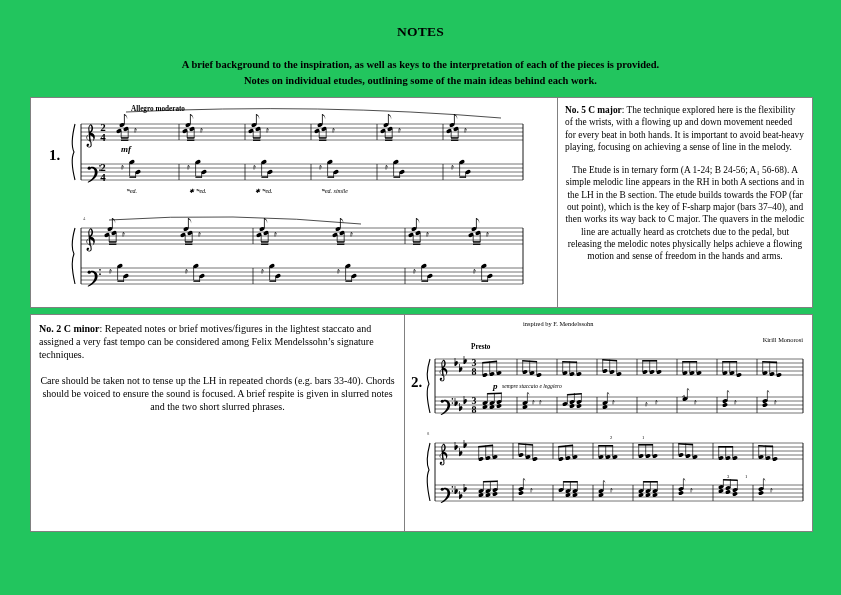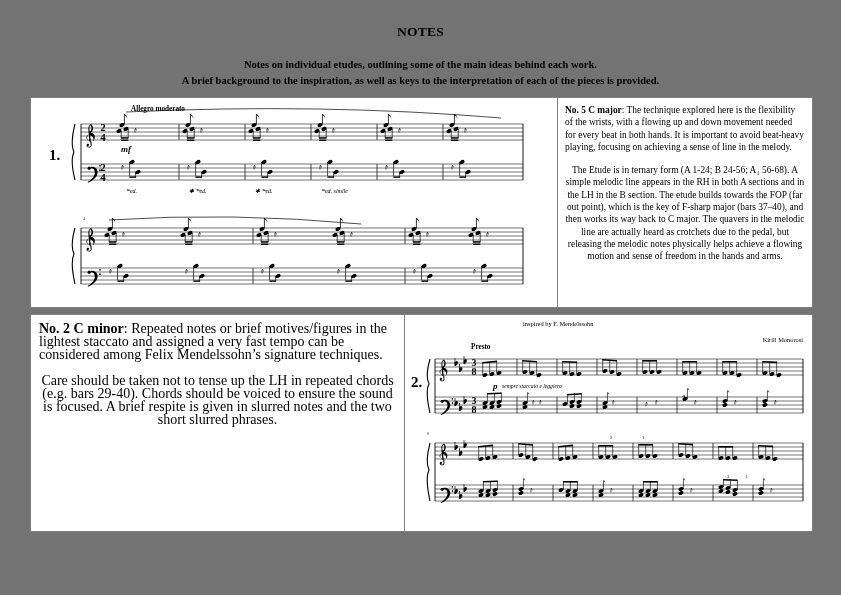--- a/index.html
+++ b/index.html
@@ -12,21 +12,21 @@
     height: 595px;
     font-family: "Liberation Serif", "DejaVu Serif", serif;
     color: #000000;
     overflow: hidden;
     position: relative;
   }
   .page {
     position: relative;
     width: 841px;
     height: 595px;
-    background: #737373;
+    background: #22c55e;
   }
 
   
   .doc-title {
     position: absolute;
     top: 24px;
     left: 0;
     width: 841px;
     text-align: center;
     font-size: 13.5px;
@@ -83,21 +83,21 @@
   
   .prose {
     font-size: 9.4px;
     line-height: 12.3px;
     text-align: left;
   }
   .prose p { margin: 0 0 11px 0; }
   .prose p:last-child { margin-bottom: 0; text-align: center; }
   .prose b { font-weight: bold; }
 
-  #p2-text .prose { font-size: 14px; line-height: 13.2px; }
+  #p2-text .prose { font-size: 10px; line-height: 13.2px; }
   #p2-text .prose p { margin: 0 0 12px 0; }
 
   
   .score-wrap { position: absolute; inset: 0; }
   svg.score { display: block; }
 
   .mus-text {
     font-family: "Liberation Serif", "DejaVu Serif", serif;
   }
   .tempo-mark {
@@ -128,22 +128,22 @@
   .fingering { font-size: 4.6px; }
 </style>
 </head>
 <body>
 
 <div class="page">
 
   <div class="doc-title">NOTES</div>
 
   <div class="subtitle-block">
+    <span class="subtitle-line">A brief background to the inspiration, as well as keys to the interpretation of each of the pieces is provided.</span>
     <span class="subtitle-line">Notes on individual etudes, outlining some of the main ideas behind each work.</span>
-    <span class="subtitle-line">A brief background to the inspiration, as well as keys to the interpretation of each of the pieces is provided.</span>
   </div>
 
   <div class="panel" id="panel-one">
 
     <div class="cell" id="p1-score">
       <div class="score-wrap">
         <svg class="score" width="526" height="209" viewBox="0 0 526 209" xmlns="http://www.w3.org/2000/svg">
           <defs>
 
             <g id="rhFig">
@@ -503,21 +503,21 @@
         <p>The Etude is in ternary form (A 1-24; B 24-56; A₁ 56-68). A simple melodic line appears in the RH in both A sections and in the LH in the B section. The etude builds towards the FOP (far out point), which is the key of F-sharp major (bars 37–40), and then works its way back to C major. The quavers in the melodic line  are actually heard as crotchets due to the pedal, but releasing the melodic notes physically helps achieve a flowing motion and sense of freedom in the hands and arms.</p>
       </div>
     </div>
   </div>
 
   <div class="panel" id="panel-two">
 
     <div class="cell" id="p2-text">
       <div class="prose">
         <p><b>No. 2 C minor</b><span>: Repeated notes or brief motives/figures in the lightest staccato and assigned a very fast tempo can be considered among Felix Mendelssohn’s signature techniques.</span></p>
-        <p>Care should be taken not to tense up the LH in repeated chords (e.g. bars 29-40). Chords should be voiced to ensure the sound is focused. A brief respite is given in slurred notes and the two short slurred phrases.</p>
+        <p>Care should be taken not to tense up the LH in repeated chords (e.g. bars 33-40). Chords should be voiced to ensure the sound is focused. A brief respite is given in slurred notes and the two short slurred phrases.</p>
       </div>
     </div>
 
     <div class="cell cell-divider" id="p2-score">
       <div class="score-wrap">
         <svg class="score" width="408" height="216" viewBox="0 0 408 216" xmlns="http://www.w3.org/2000/svg">
           <defs>
             <g id="nh2">
                 <ellipse cx="0" cy="0" rx="2.6" ry="1.9" transform="rotate(-20)"></ellipse>
               </g>

